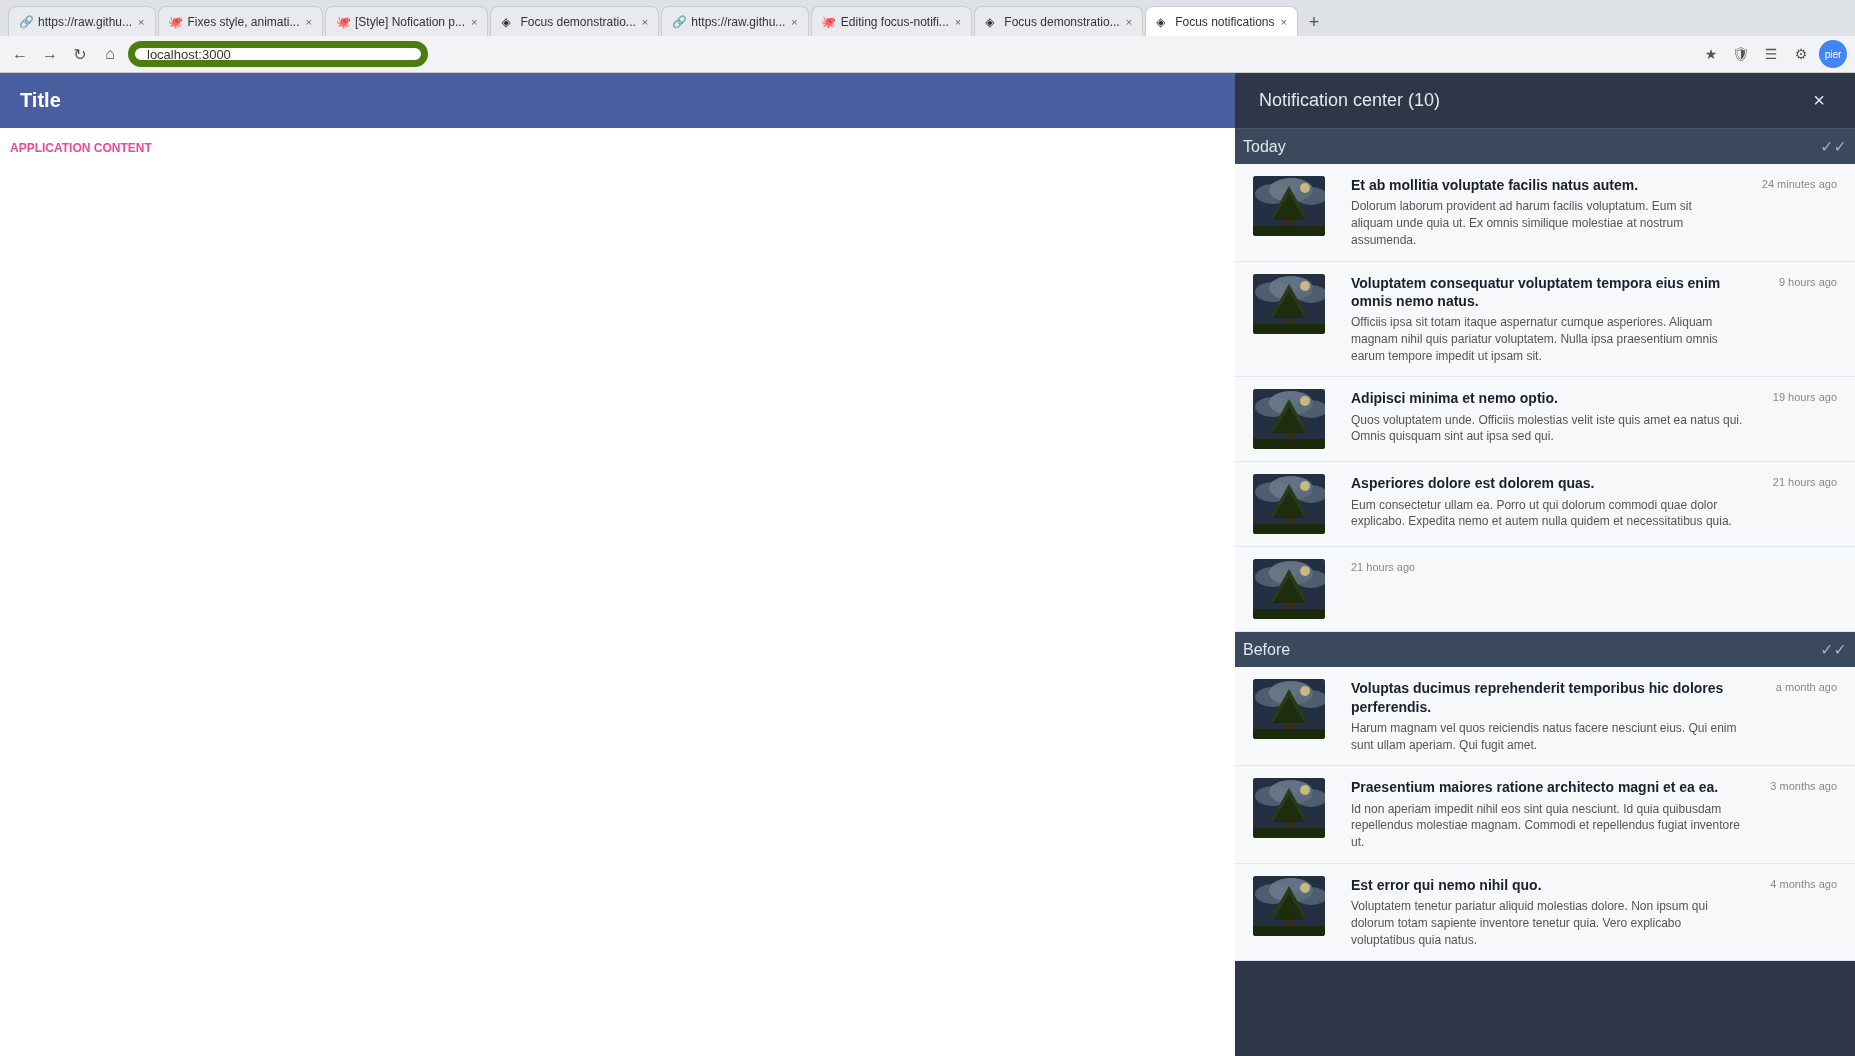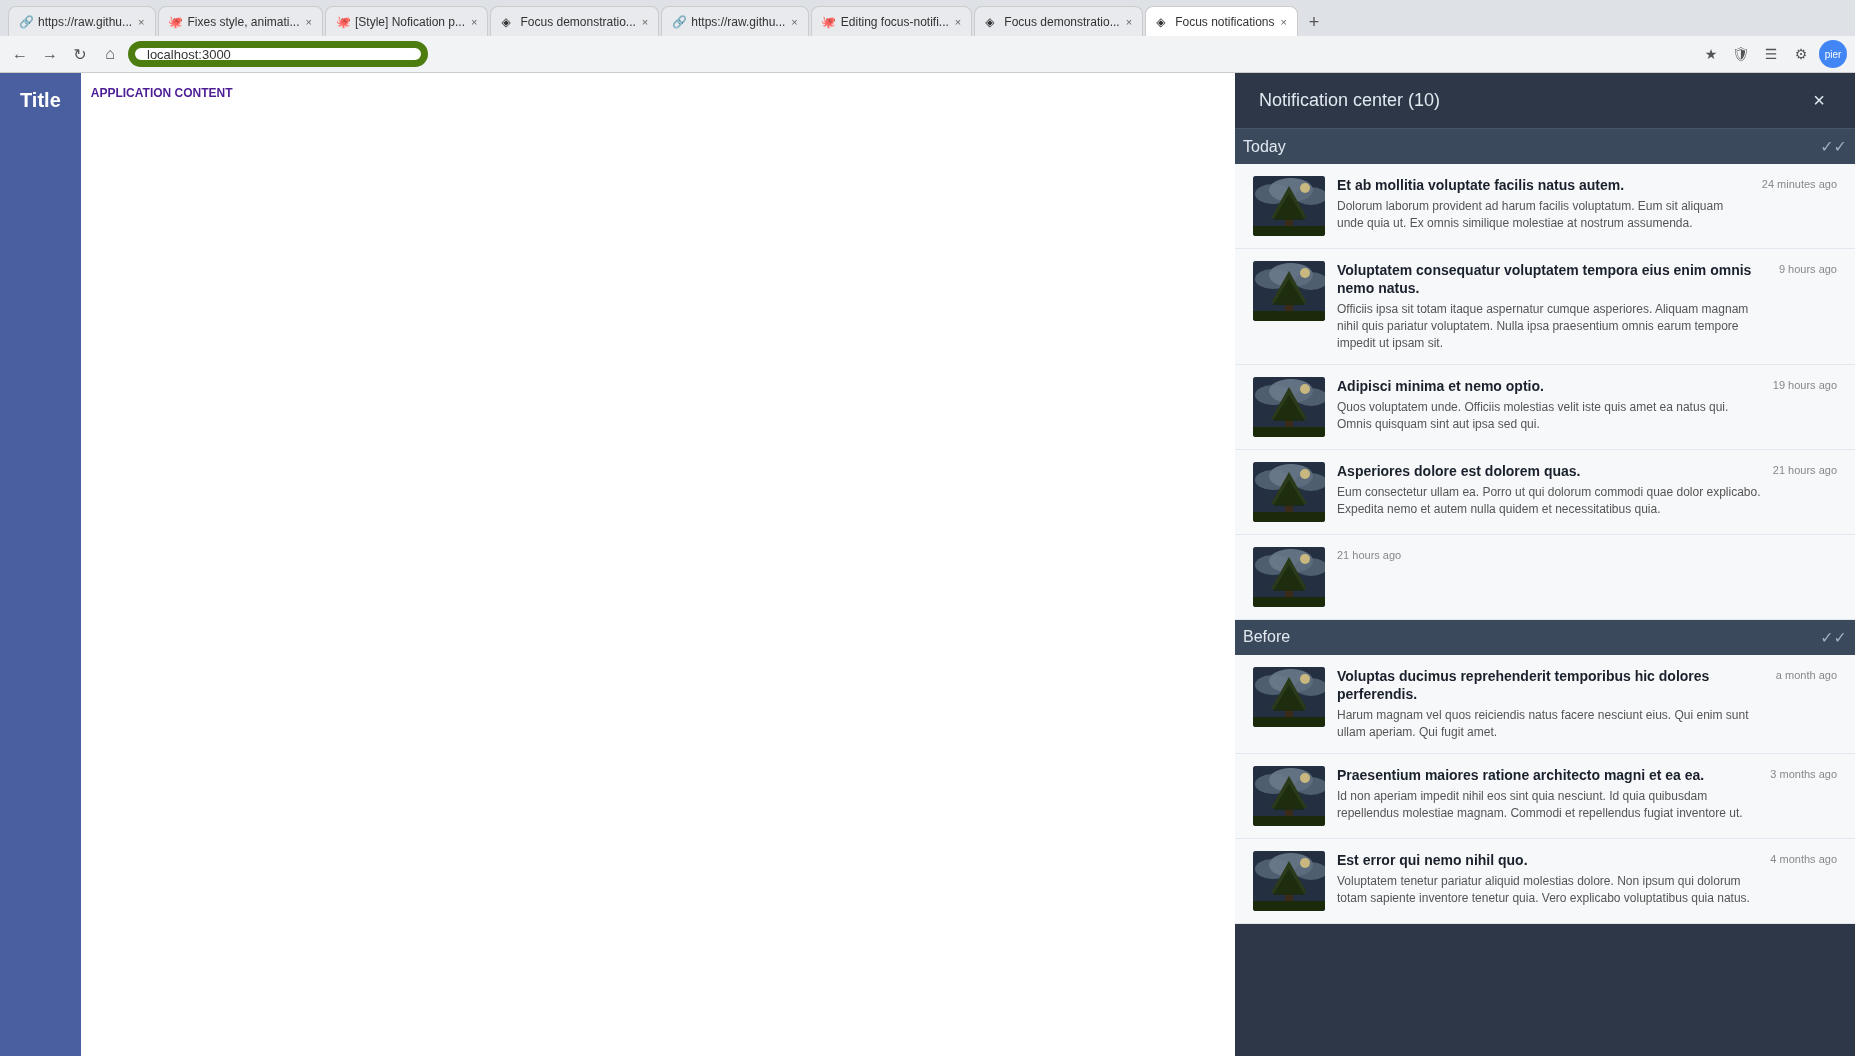--- a/index.html
+++ b/index.html
@@ -139,38 +139,39 @@
       display: flex;
       width: 100%;
       height: calc(1056px - 72px);
     }
 
     
     .main-app {
       flex: 1;
       background: #4a5fa0;
       display: flex;
+      flex-direction: column;
     }
     .app-header {
       background: #4a5fa0;
       padding: 16px 20px;
     }
     .app-title {
       color: white;
       font-size: 20px;
       font-weight: bold;
     }
     .app-content {
       flex: 1;
       background: #fff;
       padding: 10px;
     }
     .app-content-label {
       font-size: 12px;
-      color: #4c1d95;
+      color: #ec4899;
       font-weight: bold;
     }
 
     
     .notif-panel {
       width: 620px;
       background: #2d3748;
       display: flex;
       flex-direction: column;
       overflow: hidden;
@@ -225,21 +226,21 @@
     }
 
     
     .notif-item {
       display: flex;
       align-items: flex-start;
       padding: 12px 18px;
       background: #f7f8fa;
       border-bottom: 1px solid #e2e8f0;
       cursor: pointer;
-      gap: 12px;
+      gap: 26px;
     }
     .notif-thumbnail {
       width: 72px;
       height: 60px;
       flex-shrink: 0;
       overflow: hidden;
       border-radius: 3px;
     }
     .notif-thumbnail svg {
       width: 100%;

